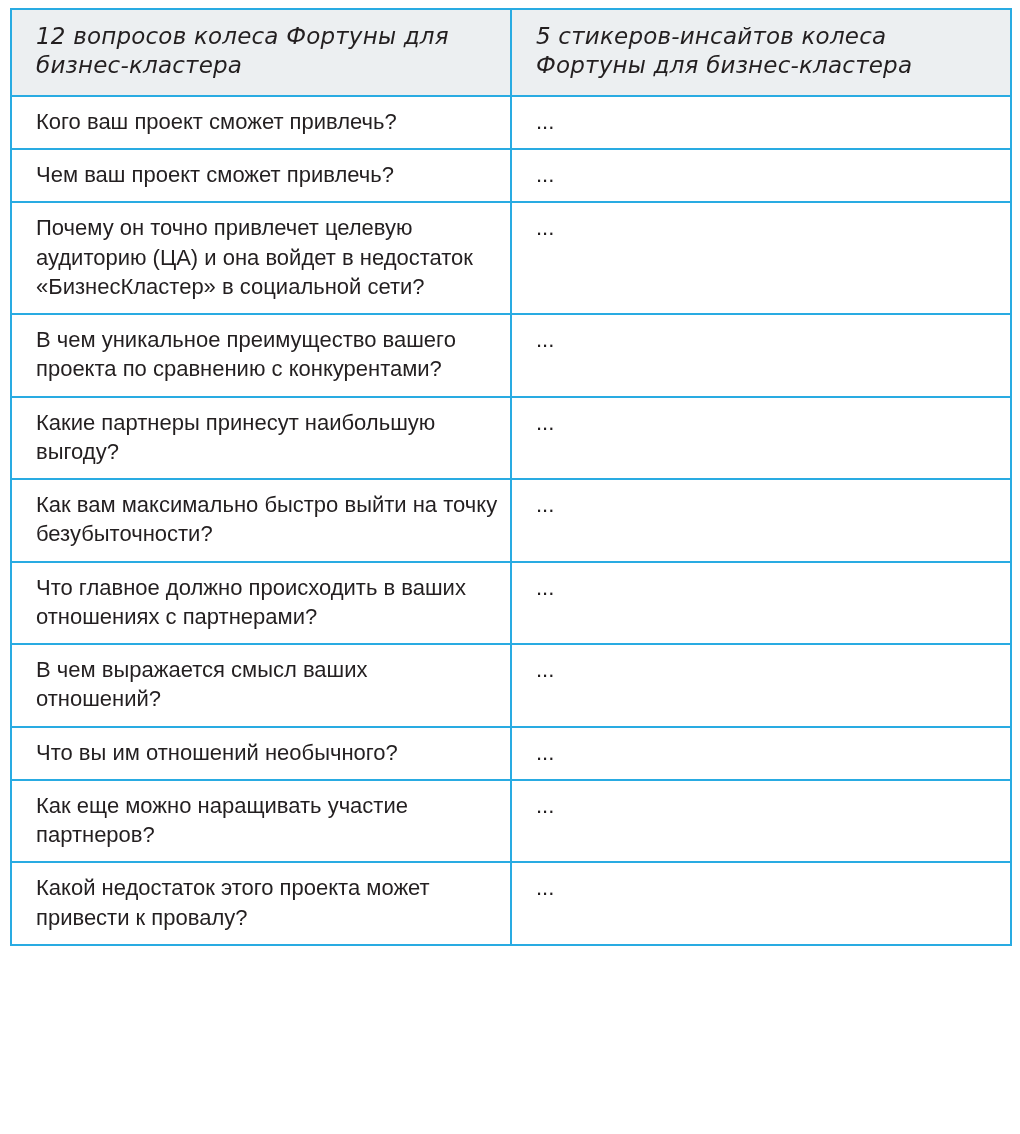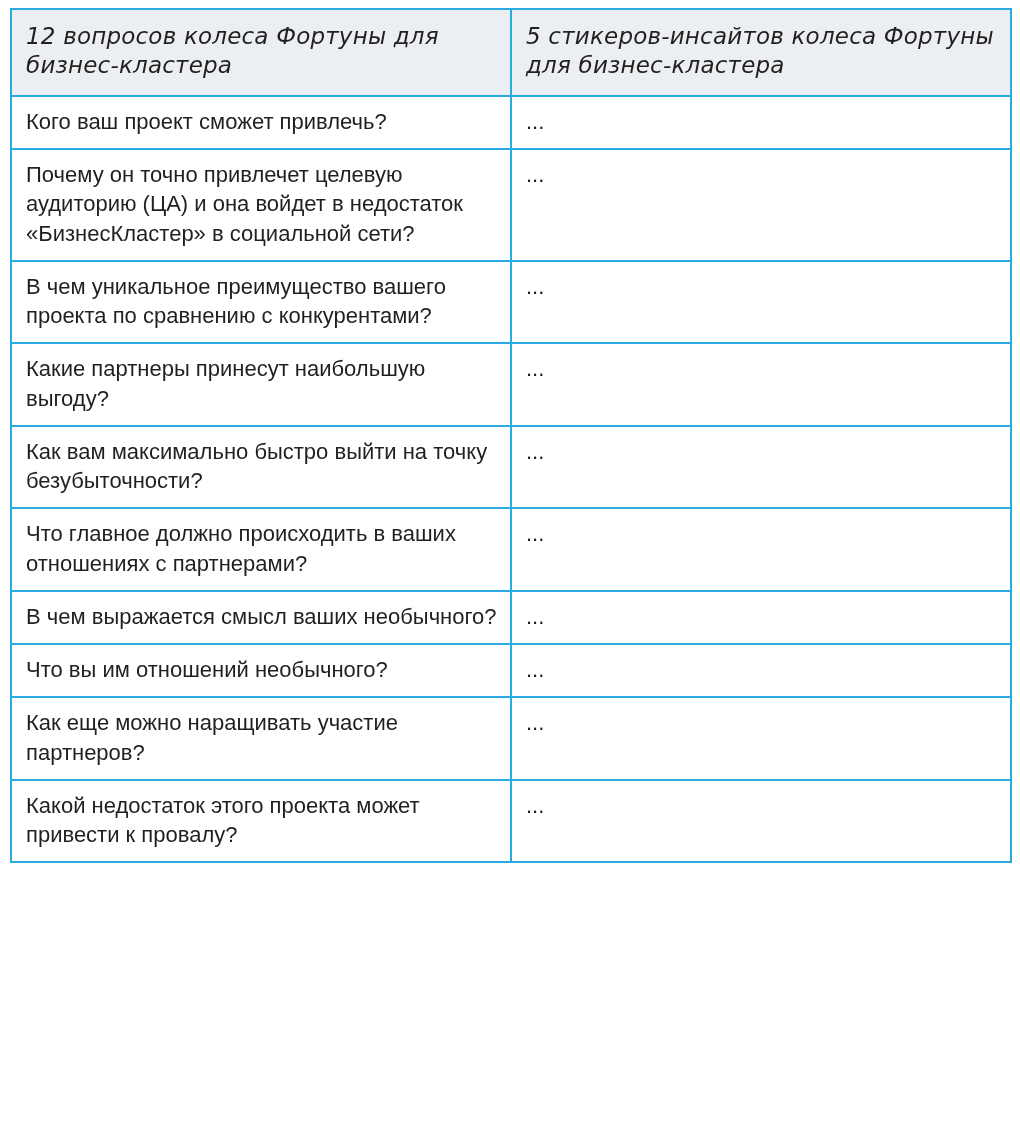--- a/index.html
+++ b/index.html
@@ -24,21 +24,21 @@
     table-layout: fixed;
     width: 1000px;
   }
   table.wheel-table col.col-q { width: 500px; }
   table.wheel-table col.col-a { width: 500px; }
 
   table.wheel-table th,
   table.wheel-table td {
     border: 2px solid #29abe2;
     vertical-align: top;
-    padding: 10px 12px 12px 14px;
+    padding: 10px 12px 12px 24px;
     background: #ffffff;
   }
   table.wheel-table thead th {
     background: #eceff1;
     font-weight: normal;
     text-align: left;
     font-family: "DejaVu Sans", sans-serif;
     font-size: 23px;
     line-height: 1.28;
     letter-spacing: 0.2px;
@@ -78,20 +78,28 @@
       <tr>
         <td class="question-cell">
             <span class="q-text">Кого ваш проект сможет привлечь?</span>
           </td>
         <td class="answer-cell">
             <span class="a-text">...</span>
           </td>
       </tr>
       <tr>
         <td class="question-cell">
+            <span class="q-text">Чем ваш проект сможет привлечь?</span>
+          </td>
+        <td class="answer-cell">
+            <span class="a-text">...</span>
+          </td>
+      </tr>
+      <tr>
+        <td class="question-cell">
             <span class="q-text">Почему он точно привлечет целевую аудиторию (ЦА) и она войдет в недостаток «БизнесКластер» в социальной сети?</span>
           </td>
         <td class="answer-cell">
             <span class="a-text">...</span>
           </td>
       </tr>
       <tr>
         <td class="question-cell">
             <span class="q-text">В чем уникальное преимущество вашего проекта по сравнению с конкурентами?</span>
           </td>
@@ -118,21 +126,21 @@
       <tr>
         <td class="question-cell">
             <span class="q-text">Что главное должно происходить в ваших отношениях с партнерами?</span>
           </td>
         <td class="answer-cell">
             <span class="a-text">...</span>
           </td>
       </tr>
       <tr>
         <td class="question-cell">
-            <span class="q-text">В чем выражается смысл ваших необычного?</span>
+            <span class="q-text">В чем выражается смысл ваших отношений?</span>
           </td>
         <td class="answer-cell">
             <span class="a-text">...</span>
           </td>
       </tr>
       <tr>
         <td class="question-cell">
             <span class="q-text">Что вы им отношений необычного?</span>
           </td>
         <td class="answer-cell">

